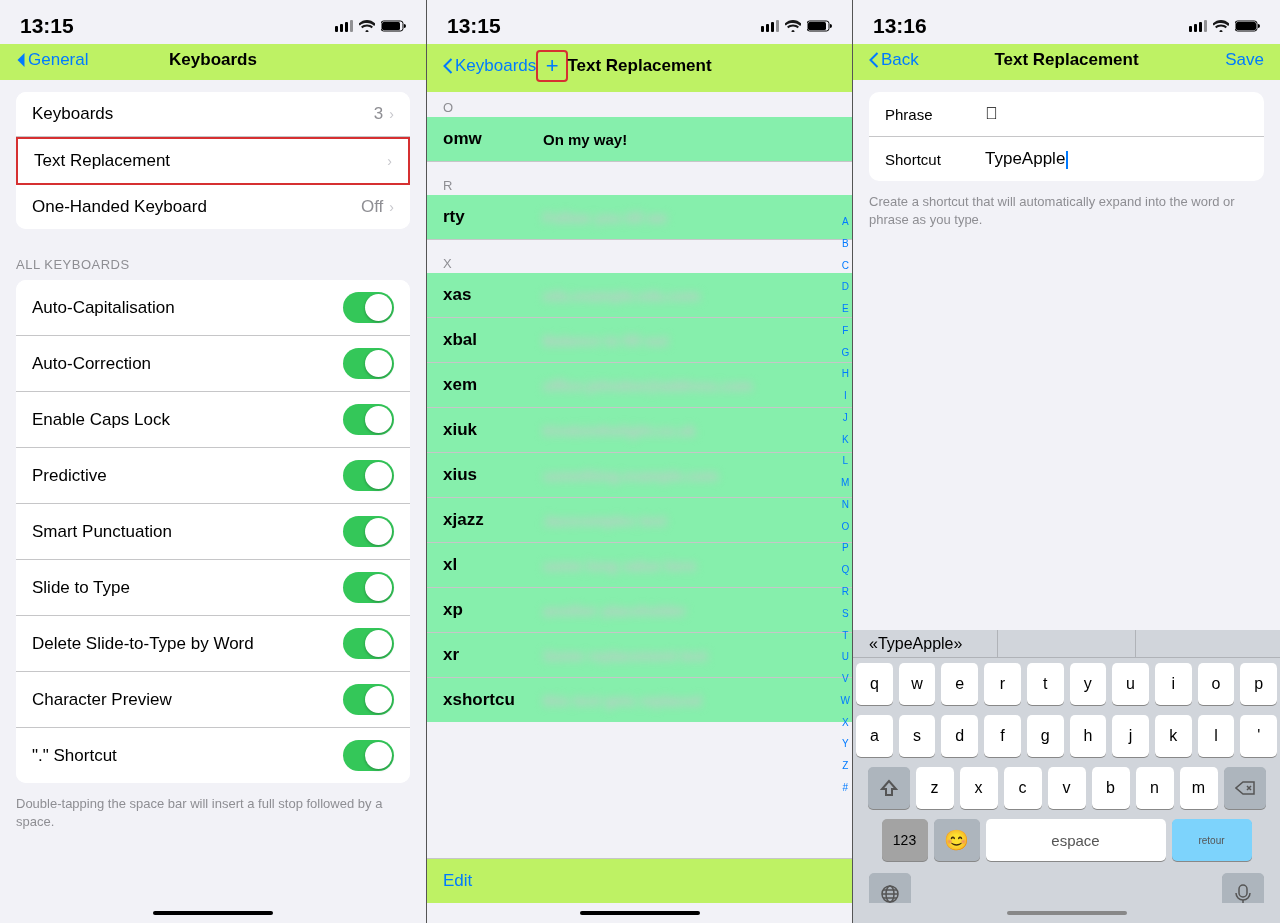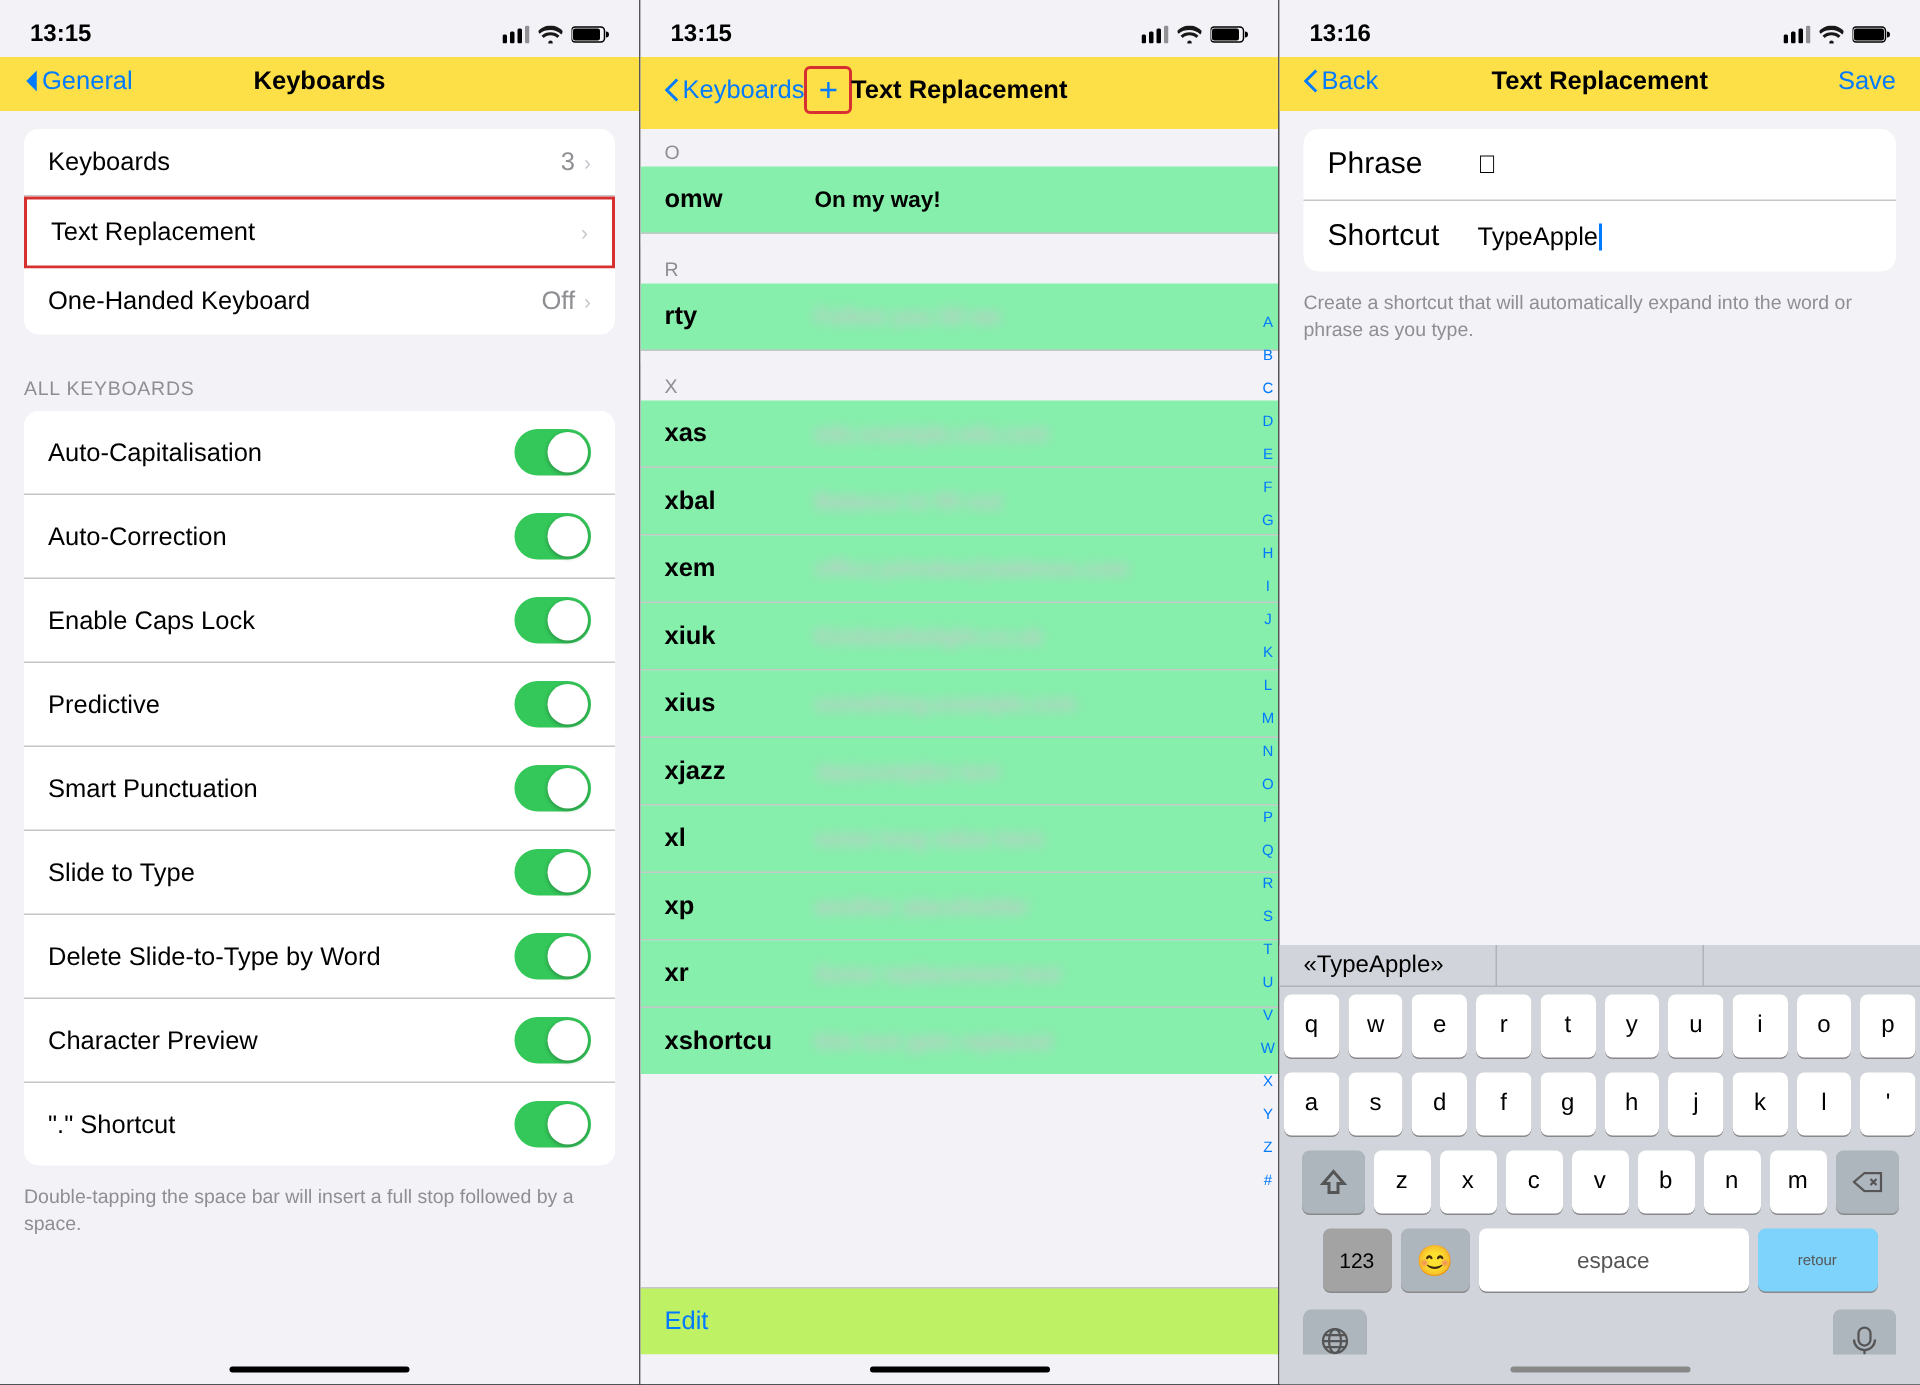--- a/index.html
+++ b/index.html
@@ -28,37 +28,37 @@
 
     
     .status-bar {
       display: flex;
       justify-content: space-between;
       align-items: center;
       padding: 14px 20px 6px;
       background: #f2f2f7;
     }
     .status-time {
-      font-size: 16px;
+      font-size: 21px;
       font-weight: 600;
       color: #000;
     }
     .status-icons {
       display: flex;
       gap: 6px;
       align-items: center;
     }
     .status-icons svg { fill: #000; }
 
     
     .nav-bar {
       display: flex;
       align-items: center;
       padding: 6px 16px 10px;
-      background: #fde047;
+      background: #bef264;
       position: relative;
     }
     .nav-bar .nav-back {
       display: flex;
       align-items: center;
       color: #007aff;
       font-size: 17px;
       gap: 2px;
     }
     .nav-bar .nav-title {
@@ -237,21 +237,21 @@
     }
     .form-row {
       display: flex;
       align-items: center;
       padding: 12px 16px;
       border-bottom: 0.5px solid #c6c6c8;
       min-height: 44px;
     }
     .form-row:last-child { border-bottom: none; }
     .form-label {
-      font-size: 20px;
+      font-size: 15px;
       color: #000;
       width: 100px;
       flex-shrink: 0;
     }
     .form-value {
       font-size: 17px;
       color: #000;
       flex: 1;
     }
     .form-description {

